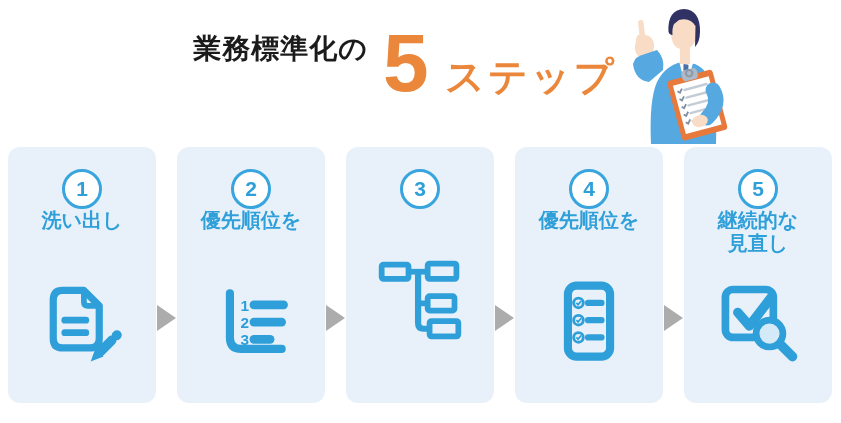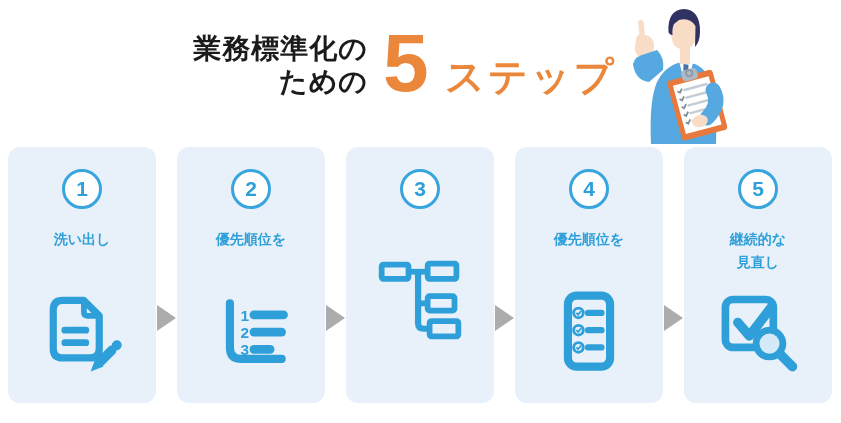--- a/index.html
+++ b/index.html
@@ -47,35 +47,34 @@
     border-top:13px solid transparent;border-bottom:13px solid transparent;
     border-left:19px solid var(--arrow-gray);
   }
   .num-circle{
     margin-top:22px;width:40px;height:40px;flex:none;
     border:3px solid var(--circle-blue);border-radius:50%;background:#ffffff;
     display:flex;align-items:center;justify-content:center;
     font-size:21px;font-weight:700;color:var(--accent-blue);
   }
   .step-label{
-    margin-top:19px;height:48px;text-align:center;
-    font-size:14px;line-height:23px;font-weight:700;color:var(--accent-blue);
+    margin-top:0;height:48px;text-align:center;
+    font-size:20px;line-height:23px;font-weight:700;color:var(--accent-blue);
   }
   .icon-area{
     flex:1;width:100%;display:flex;align-items:center;justify-content:center;
     padding-bottom:12px;
   }
   .blue-icon{color:var(--accent-blue);}
 </style>
 </head>
 <body>
 
 <div class="title-black">
   <div>業務標準化の</div>
-  <div>ための</div>
 </div>
 <div class="title-number">5</div>
 <div class="title-suffix">ステップ</div>
 
 <svg class="person" width="104" height="142" viewBox="0 0 104 142">
 
   <g>
     <rect x="12" y="18" width="5.5" height="22" rx="2.7" fill="#F8DCC5" transform="rotate(-6 14 29)"></rect>
     <path d="M9 38 Q9 32 15 32 L22 34 Q28 38 27 46 Q26 54 18 56 L12 55 Q7 50 8 44 Z" fill="#F8DCC5"></path>
     <path d="M6 62 Q8 54 18 52 L30 48 Q38 56 36 68 L22 80 Q8 78 6 62 Z" fill="#55A9E0"></path>

